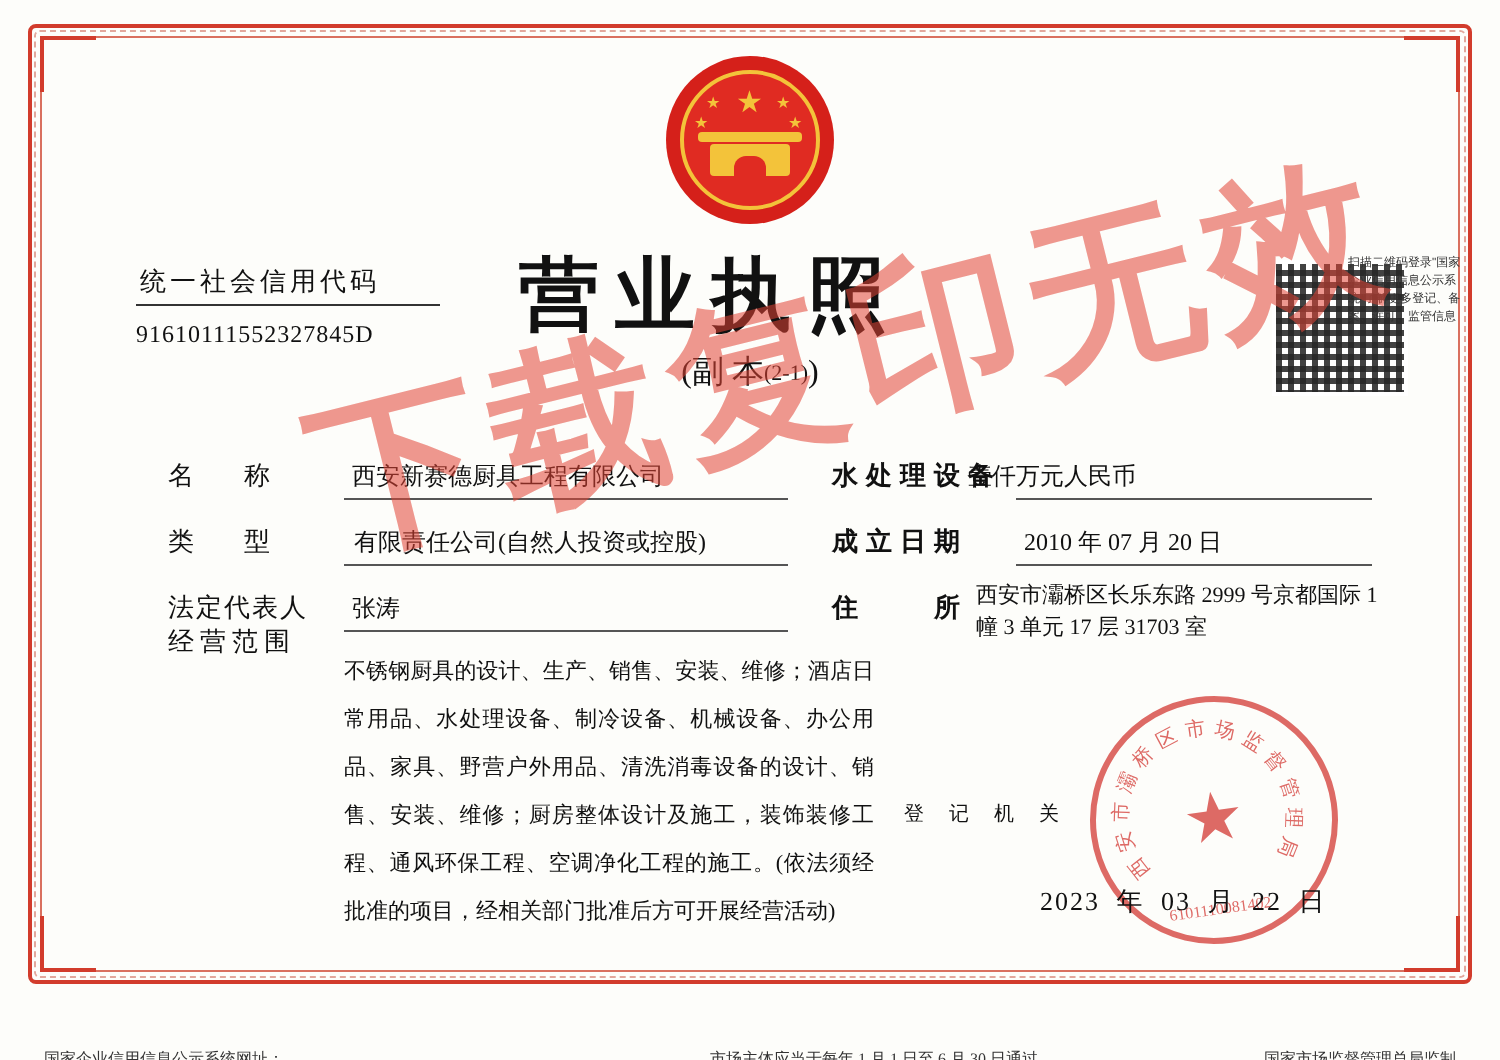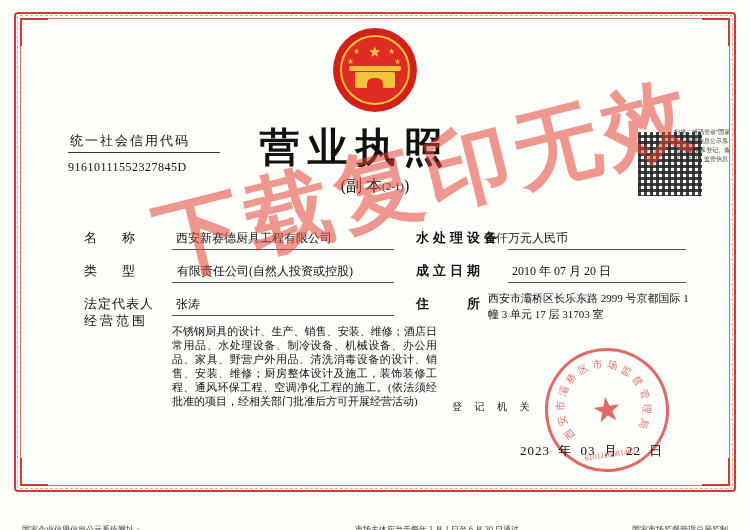--- a/index.html
+++ b/index.html
@@ -379,21 +379,21 @@
 
   <div class="f-label" style="left:84px; top:262px;">类　型</div>
   <div class="f-value" style="left:177px; top:263px; width:215px;">有限责任公司(自然人投资或控股)</div>
   <div class="f-underline" style="left:172px; top:282px; width:222px;"></div>
 
   <div class="f-label" style="left:84px; top:295px; letter-spacing:1px;">法定代表人</div>
   <div class="f-value" style="left:176px; top:296px; width:215px;">张涛</div>
   <div class="f-underline" style="left:172px; top:315px; width:222px;"></div>
 
   <div class="f-label" style="left:84px; top:312px; letter-spacing:3px;">经营范围</div>
-  <div class="f-value" style="left:172px; top:324px; width:265px; font-size:11px; line-height:14px; text-align:justify;">不锈钢厨具的设计、生产、销售、安装、维修；酒店日常用品、水处理设备、制冷设备、机械设备、办公用品、家具、野营户外用品、清洗消毒设备的设计、销售、安装、维修；厨房整体设计及施工，装饰装修工程、通风环保工程、空调净化工程的施工。(依法须经批准的项目，经相关部门批准后方可开展经营活动)</div>
+  <div class="f-value" style="left:172px; top:324px; width:265px; font-size:11px; line-height:24px; text-align:justify;">不锈钢厨具的设计、生产、销售、安装、维修；酒店日常用品、水处理设备、制冷设备、机械设备、办公用品、家具、野营户外用品、清洗消毒设备的设计、销售、安装、维修；厨房整体设计及施工，装饰装修工程、通风环保工程、空调净化工程的施工。(依法须经批准的项目，经相关部门批准后方可开展经营活动)</div>
 
   <div class="f-label" style="left:416px; top:229px; font-weight:bold; letter-spacing:4px;">水处理设备</div>
   <div class="f-value" style="left:484px; top:230px; width:180px;">壹仟万元人民币</div>
   <div class="f-underline" style="left:508px; top:249px; width:178px;"></div>
 
   <div class="f-label" style="left:416px; top:262px; font-weight:bold; letter-spacing:4px;">成立日期</div>
   <div class="f-value" style="left:512px; top:263px; width:180px;">2010 年 07 月 20 日</div>
   <div class="f-underline" style="left:508px; top:282px; width:178px;"></div>
 
   <div class="f-label" style="left:416px; top:295px; font-weight:bold; letter-spacing:4px;">住　　所</div>

